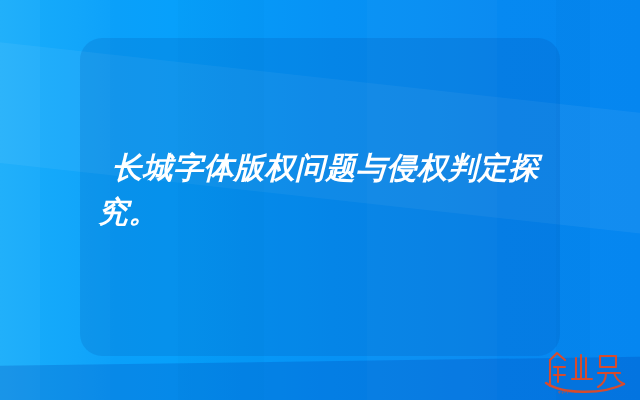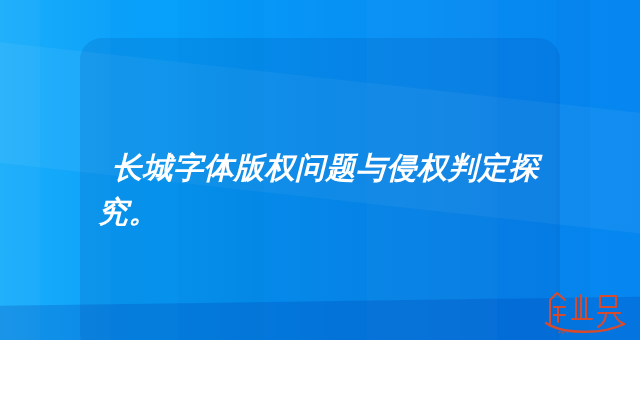--- a/index.html
+++ b/index.html
@@ -7,21 +7,21 @@
     padding: 0;
     background: #ffffff;
   }
   body {
     font-family: "Liberation Sans", "DejaVu Sans", sans-serif;
   }
 
   #banner {
     position: relative;
     width: 640px;
-    height: 340px;
+    height: 400px;
     overflow: hidden;
     background: linear-gradient(90deg,
         #17adfa 0%,
         #12a9fa 6%,
         #0fa5fa 12%,
         #0aa0fa 18%,
         #07a0fb 27%,
         #0699f8 38%,
         #0692f5 52%,
         #068ef3 66%,

